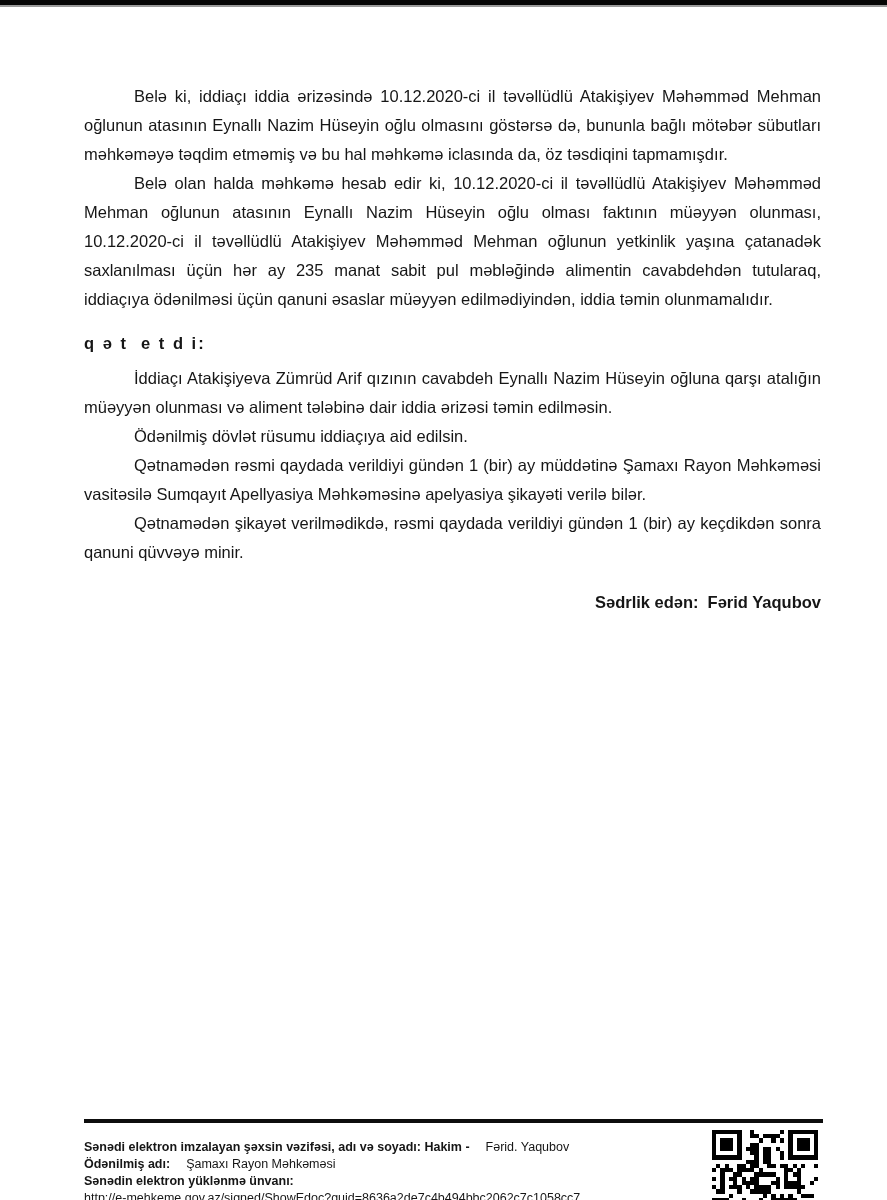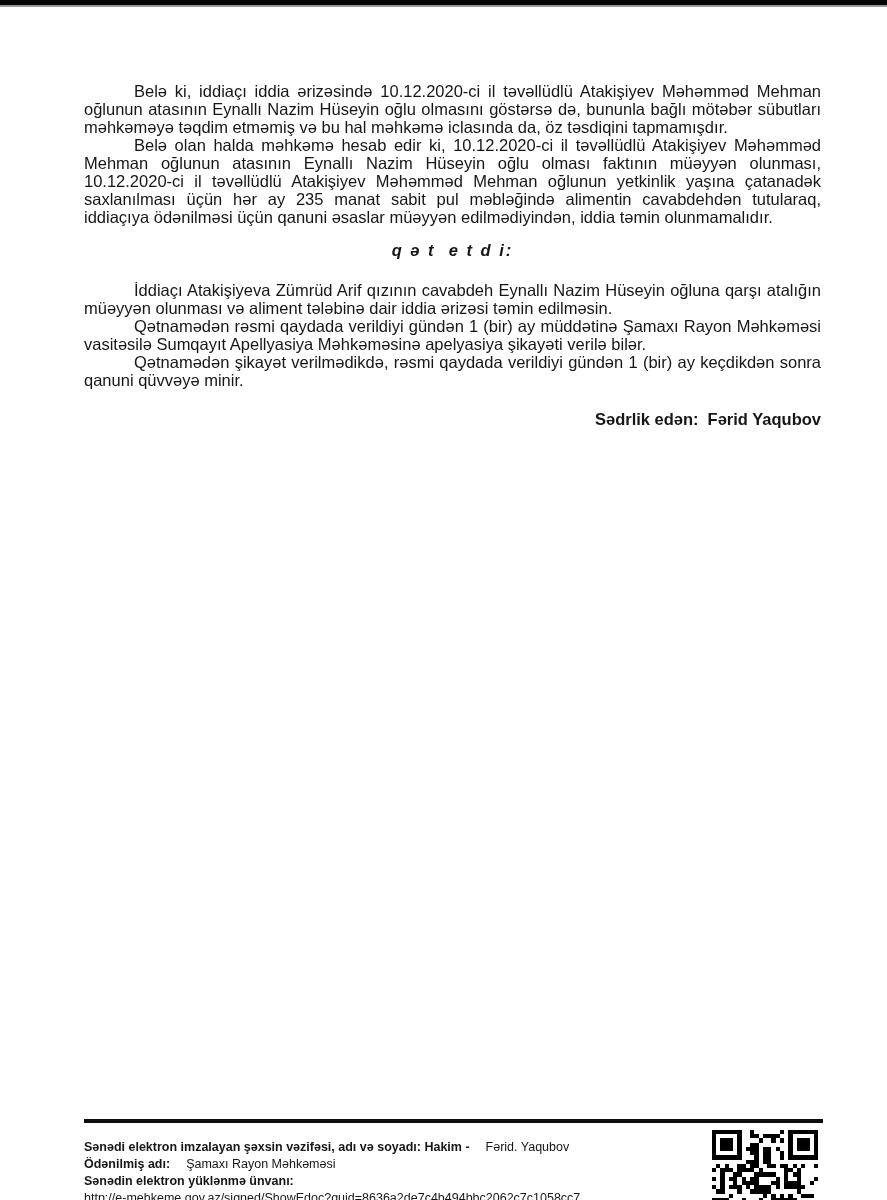--- a/index.html
+++ b/index.html
@@ -22,34 +22,32 @@
     height: 5px;
     background: #050505;
     border-bottom: 2px solid #9a9a9a;
   }
   .doc-body {
     position: absolute;
     left: 84px;
     top: 82px;
     width: 737px;
     font-size: 16.5px;
-    line-height: 18px;
+    line-height: 29px;
     text-align: justify;
   }
   .doc-body p {
     margin: 0;
     text-indent: 50px;
   }
   .verdict-heading {
-    text-align: center;
     font-weight: bold;
     letter-spacing: 2px;
     white-space: pre;
-    margin: 15px 0 22px 0;
-    font-style: italic;
+    margin: 15px 0 6px 0;
   }
   .signature-line {
     margin-top: 21px;
     font-weight: bold;
     padding-left: 50px;
     text-align: right;
   }
   .signature-line .sig-name { margin-left: 9px; }
   .footer-rule {
     position: absolute;
@@ -87,20 +85,21 @@
 
 <div class="top-bar"></div>
 
 <div class="doc-body">
   <p>Belə ki, iddiaçı iddia ərizəsində 10.12.2020-ci il təvəllüdlü Atakişiyev Məhəmməd Mehman oğlunun atasının Eynallı Nazim Hüseyin oğlu olmasını göstərsə də, bununla bağlı mötəbər sübutları məhkəməyə təqdim etməmiş və bu hal məhkəmə iclasında da, öz təsdiqini tapmamışdır.</p>
   <p>Belə olan halda məhkəmə hesab edir ki, 10.12.2020-ci il təvəllüdlü Atakişiyev Məhəmməd Mehman oğlunun atasının Eynallı Nazim Hüseyin oğlu olması faktının müəyyən olunması, 10.12.2020-ci il təvəllüdlü Atakişiyev Məhəmməd Mehman oğlunun yetkinlik yaşına çatanadək saxlanılması üçün hər ay 235 manat sabit pul məbləğində alimentin cavabdehdən tutularaq, iddiaçıya ödənilməsi üçün qanuni əsaslar müəyyən edilmədiyindən, iddia təmin olunmamalıdır.</p>
 
   <div class="verdict-heading">q ə t  e t d i:</div>
 
   <p>İddiaçı Atakişiyeva Zümrüd Arif qızının cavabdeh Eynallı Nazim Hüseyin oğluna qarşı atalığın müəyyən olunması və aliment tələbinə dair iddia ərizəsi təmin edilməsin.</p>
+  <p>Ödənilmiş dövlət rüsumu iddiaçıya aid edilsin.</p>
   <p>Qətnamədən rəsmi qaydada verildiyi gündən 1 (bir) ay müddətinə Şamaxı Rayon Məhkəməsi vasitəsilə Sumqayıt Apellyasiya Məhkəməsinə apelyasiya şikayəti verilə bilər.</p>
   <p>Qətnamədən şikayət verilmədikdə, rəsmi qaydada verildiyi gündən 1 (bir) ay keçdikdən sonra qanuni qüvvəyə minir.</p>
 
   <div class="signature-line">
     <span>Sədrlik edən:</span><span class="sig-name">Fərid Yaqubov</span>
   </div>
 </div>
 
 <div class="footer-rule"></div>
 

